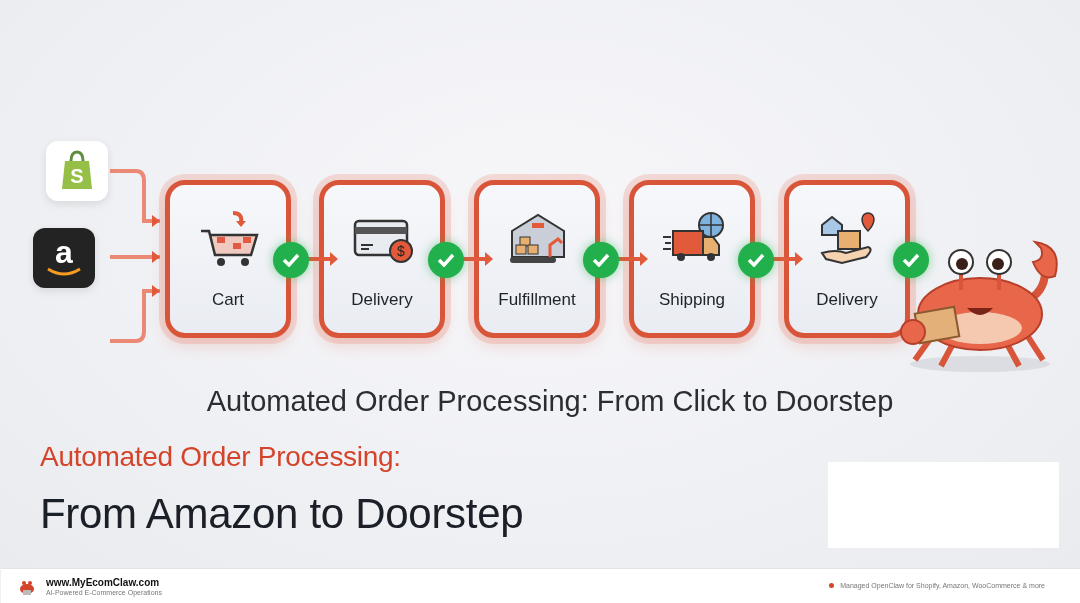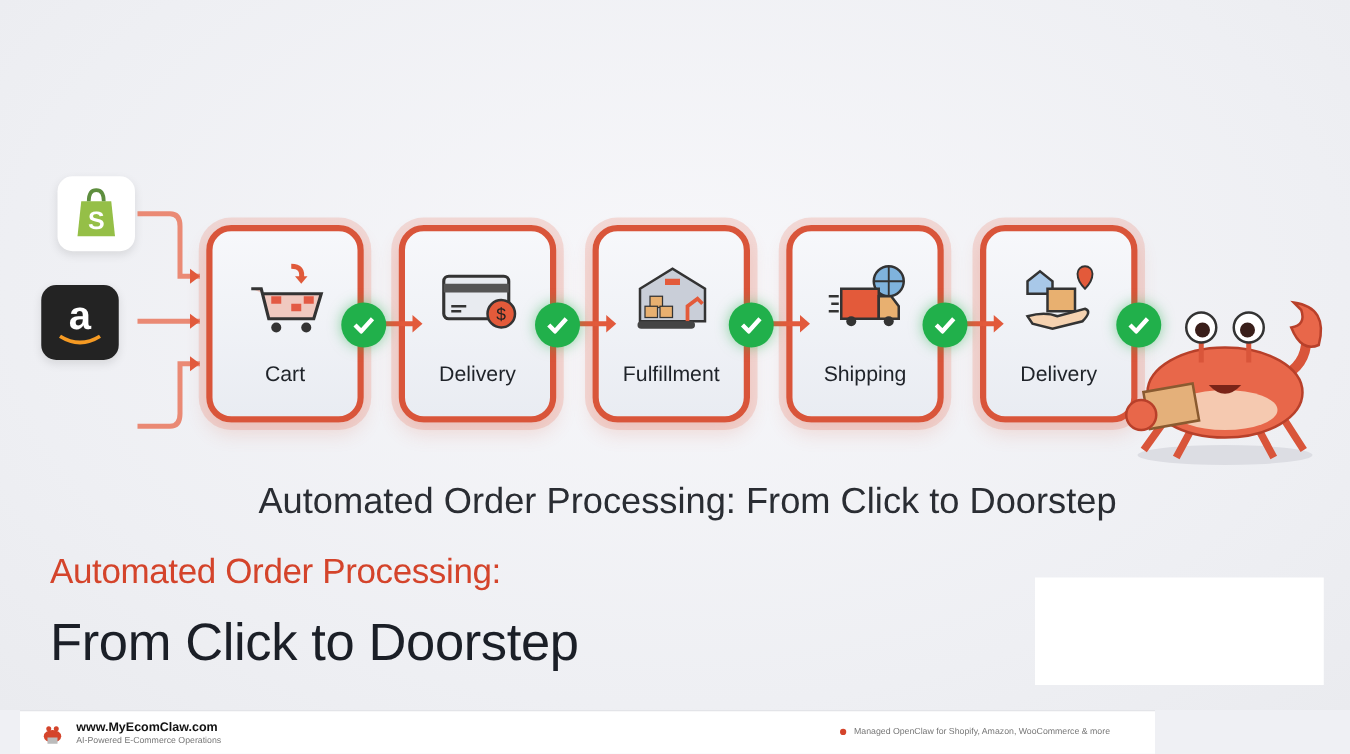--- a/index.html
+++ b/index.html
@@ -9,21 +9,21 @@
 .card{position:absolute;top:180px;width:126px;height:158px;border-radius:20px;border:5px solid #d9553a;background:linear-gradient(180deg,#f7f8fb,#e9ecf2);box-shadow:0 0 0 6px rgba(232,120,96,.22),0 8px 16px rgba(217,85,58,.18)}
 .card .label{position:absolute;left:0;right:0;top:105px;text-align:center;font-size:17px;color:#1f2329;font-weight:500}
 .card .ic{position:absolute;left:27px;top:24px;width:66px;height:60px}
 .check{position:absolute;width:36px;height:36px;border-radius:50%;background:#21b04b;box-shadow:0 0 10px rgba(33,176,75,.5);display:flex;align-items:center;justify-content:center;top:242px}
 .arrow{position:absolute;top:257px;height:4px;background:#e25a3c}
 .arrow::after{content:"";position:absolute;right:-6px;top:-5px;border-left:8px solid #e25a3c;border-top:7px solid transparent;border-bottom:7px solid transparent}
 .subtitle{position:absolute;left:0;width:1100px;top:385px;text-align:center;font-size:29px;color:#2a2d33}
 .h1{position:absolute;left:40px;top:441px;font-size:28px;font-weight:normal;color:#d4442b;letter-spacing:-.3px}
 .h2{position:absolute;left:40px;top:490px;font-size:42px;color:#1b1f27;letter-spacing:-.3px}
 .whitebox{position:absolute;left:828px;top:462px;width:231px;height:86px;background:#fff}
-.footer{position:absolute;left:16px;top:568px;width:908px;height:35px;background:#fff;border-top:1px solid #e3e4e8}
+.footer{position:absolute;left:1px;top:568px;width:1080px;height:35px;background:#fff;border-top:1px solid #e3e4e8}
 .f-logo{position:absolute;left:16px;top:8px;width:20px;height:20px}
 .f-url{position:absolute;left:45px;top:8px;font-size:10px;font-weight:bold;color:#111}
 .f-tag{position:absolute;left:45px;top:20px;font-size:7px;color:#777}
 .f-right{position:absolute;right:36px;top:13px;font-size:7px;color:#777;display:flex;align-items:center;gap:6px}
 .dot{width:5px;height:5px;border-radius:50%;background:#d4442b}
 </style>
 </head>
 <body>
 
 <div class="stage">
@@ -152,21 +152,21 @@
     <circle cx="67" cy="32" r="6" fill="#3a1f1a"></circle>
       <circle cx="103" cy="32" r="6" fill="#3a1f1a"></circle>
     <path d="M72 76 Q85 90 98 76 Z" fill="#7a2418"></path>
     <rect x="22" y="78" width="40" height="30" fill="#e4b07a" stroke="#8a5a30" stroke-width="2" transform="rotate(-10 42 93)"></rect>
     <circle cx="18" cy="100" r="12" fill="#e8674a" stroke="#b8402a" stroke-width="2"></circle>
   </svg>
 
   <div class="subtitle">Automated Order Processing: From Click to Doorstep</div>
 
   <div class="h1">Automated Order Processing:</div>
-  <div class="h2">From Click to Doorstep</div>
+  <div class="h2">From Amazon to Doorstep</div>
 
   <div class="whitebox"></div>
 </div>
 
 <div class="footer">
   <svg class="f-logo" viewBox="0 0 20 20">
       <ellipse cx="10" cy="12" rx="7" ry="5" fill="#d4442b"></ellipse>
       <circle cx="7" cy="6" r="2" fill="#d4442b"></circle>
       <circle cx="13" cy="6" r="2" fill="#d4442b"></circle>
       <rect x="6" y="13" width="8" height="5" fill="#bbb"></rect>

